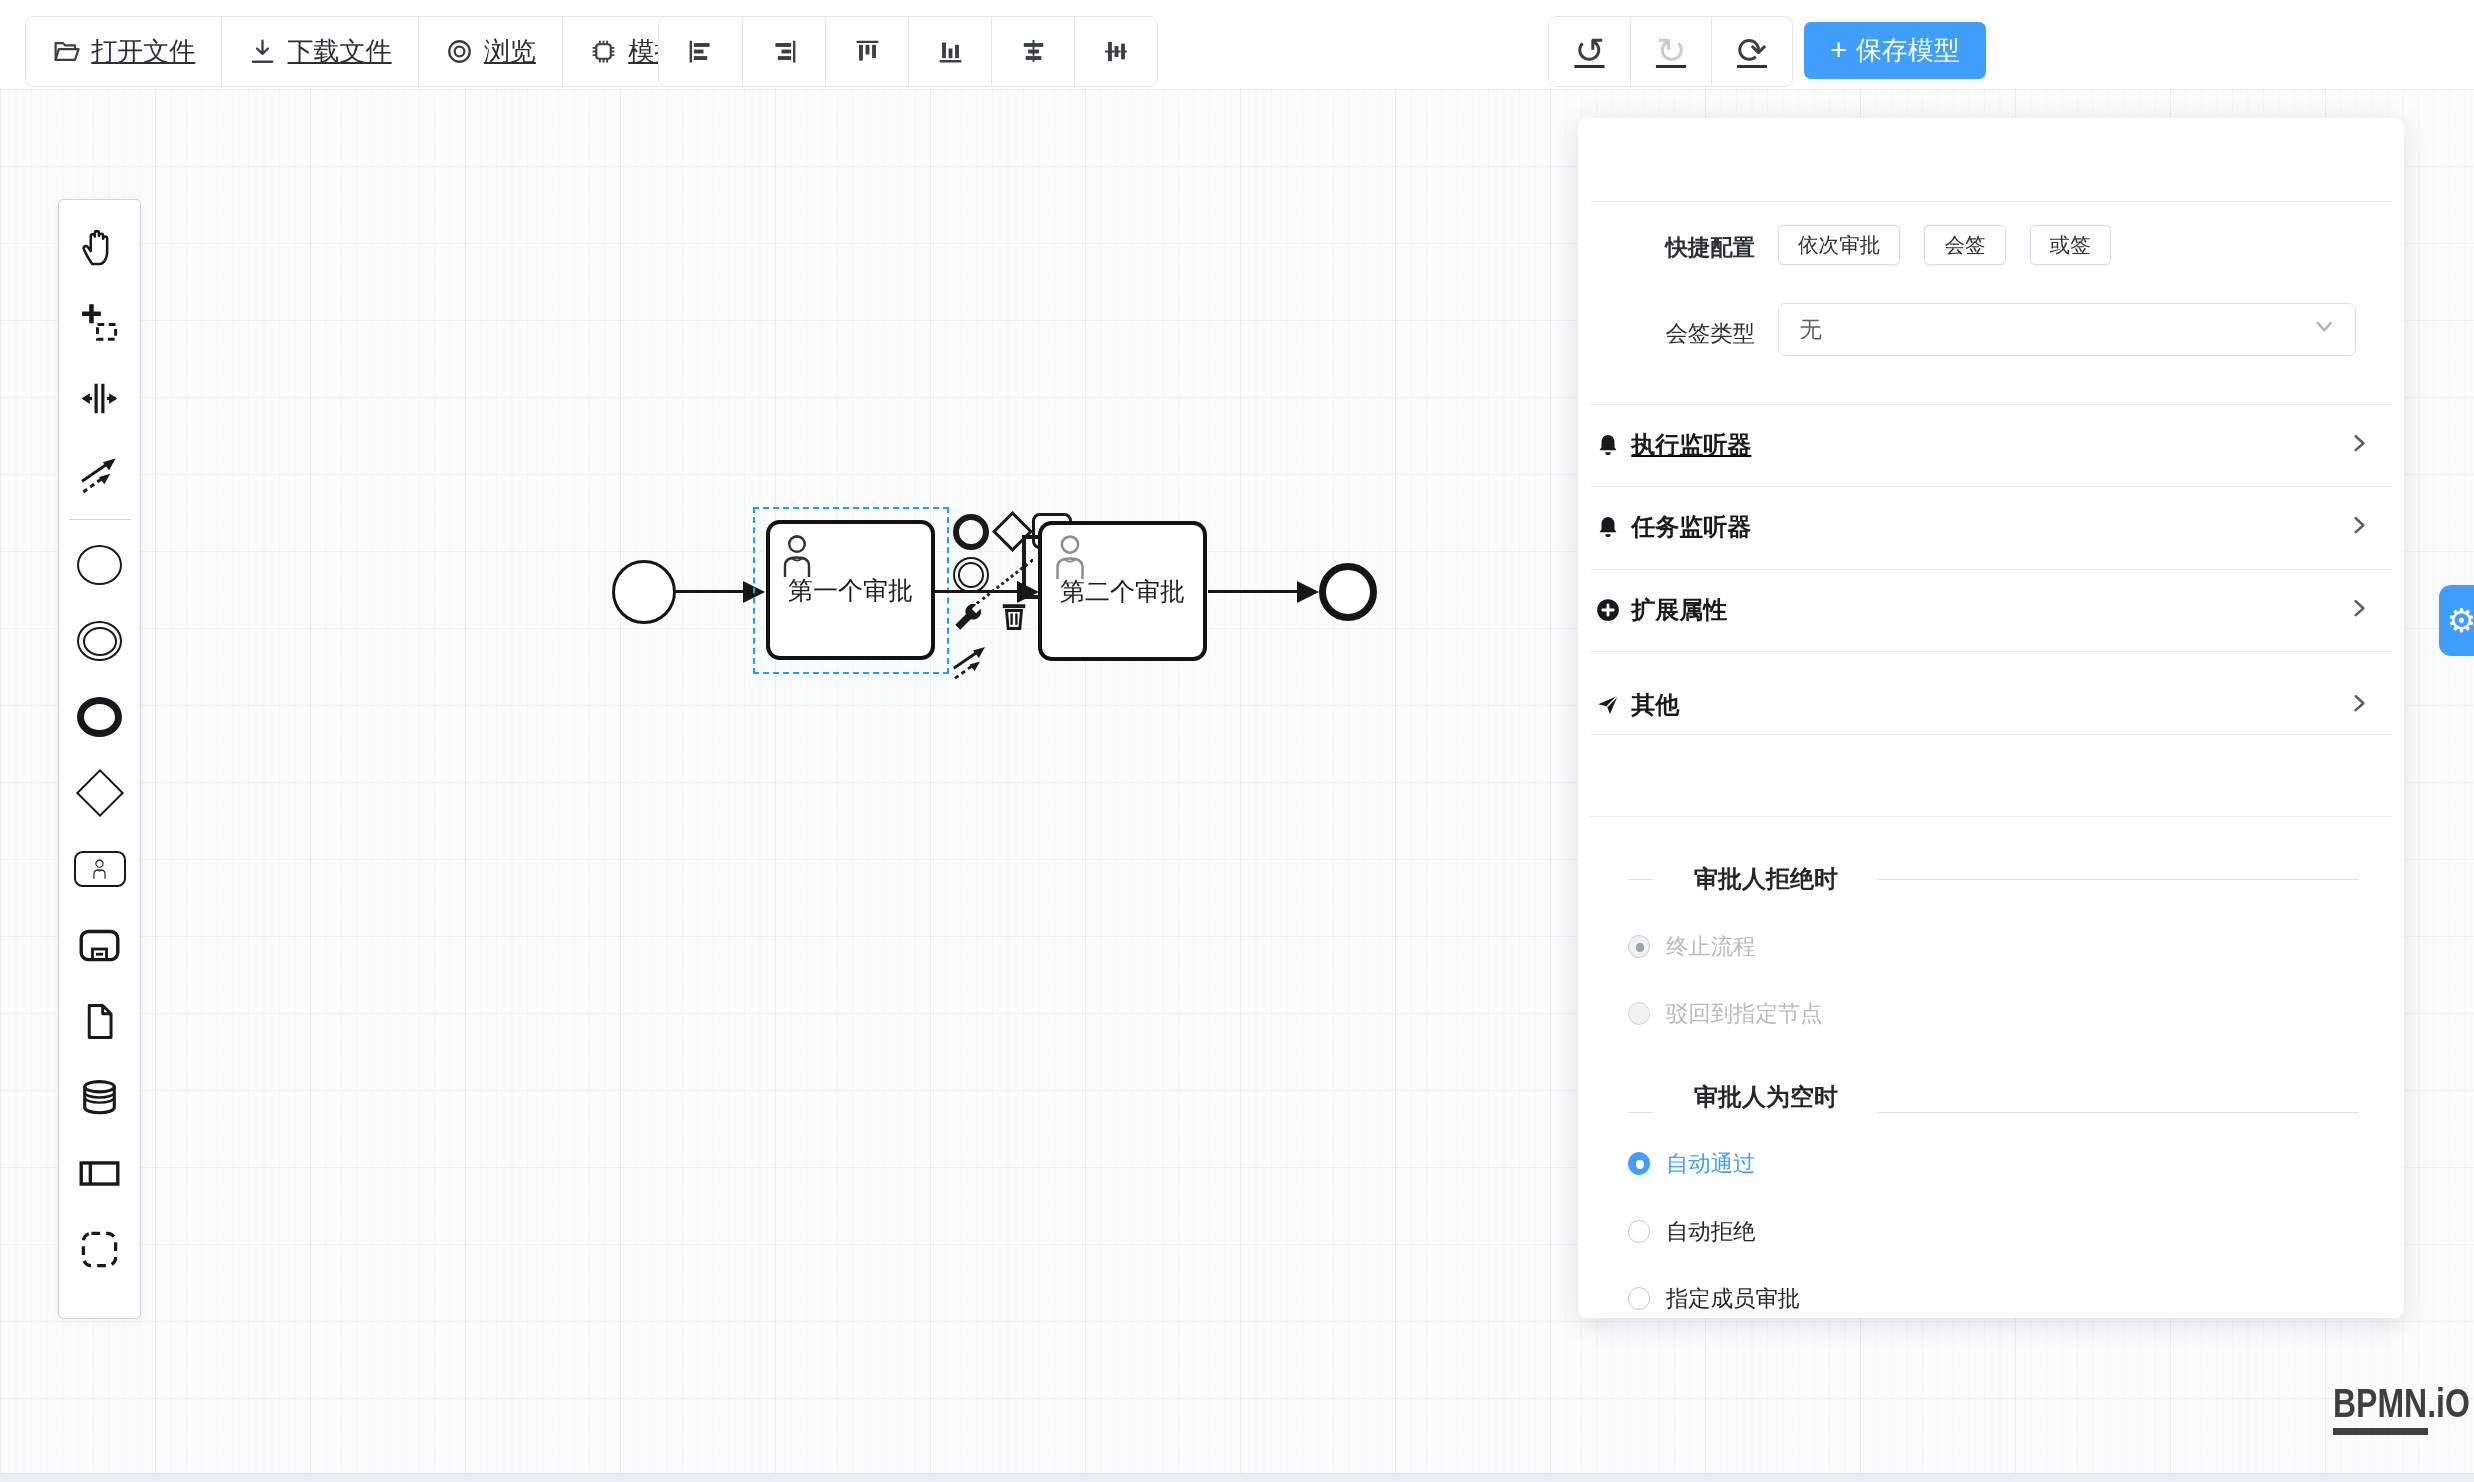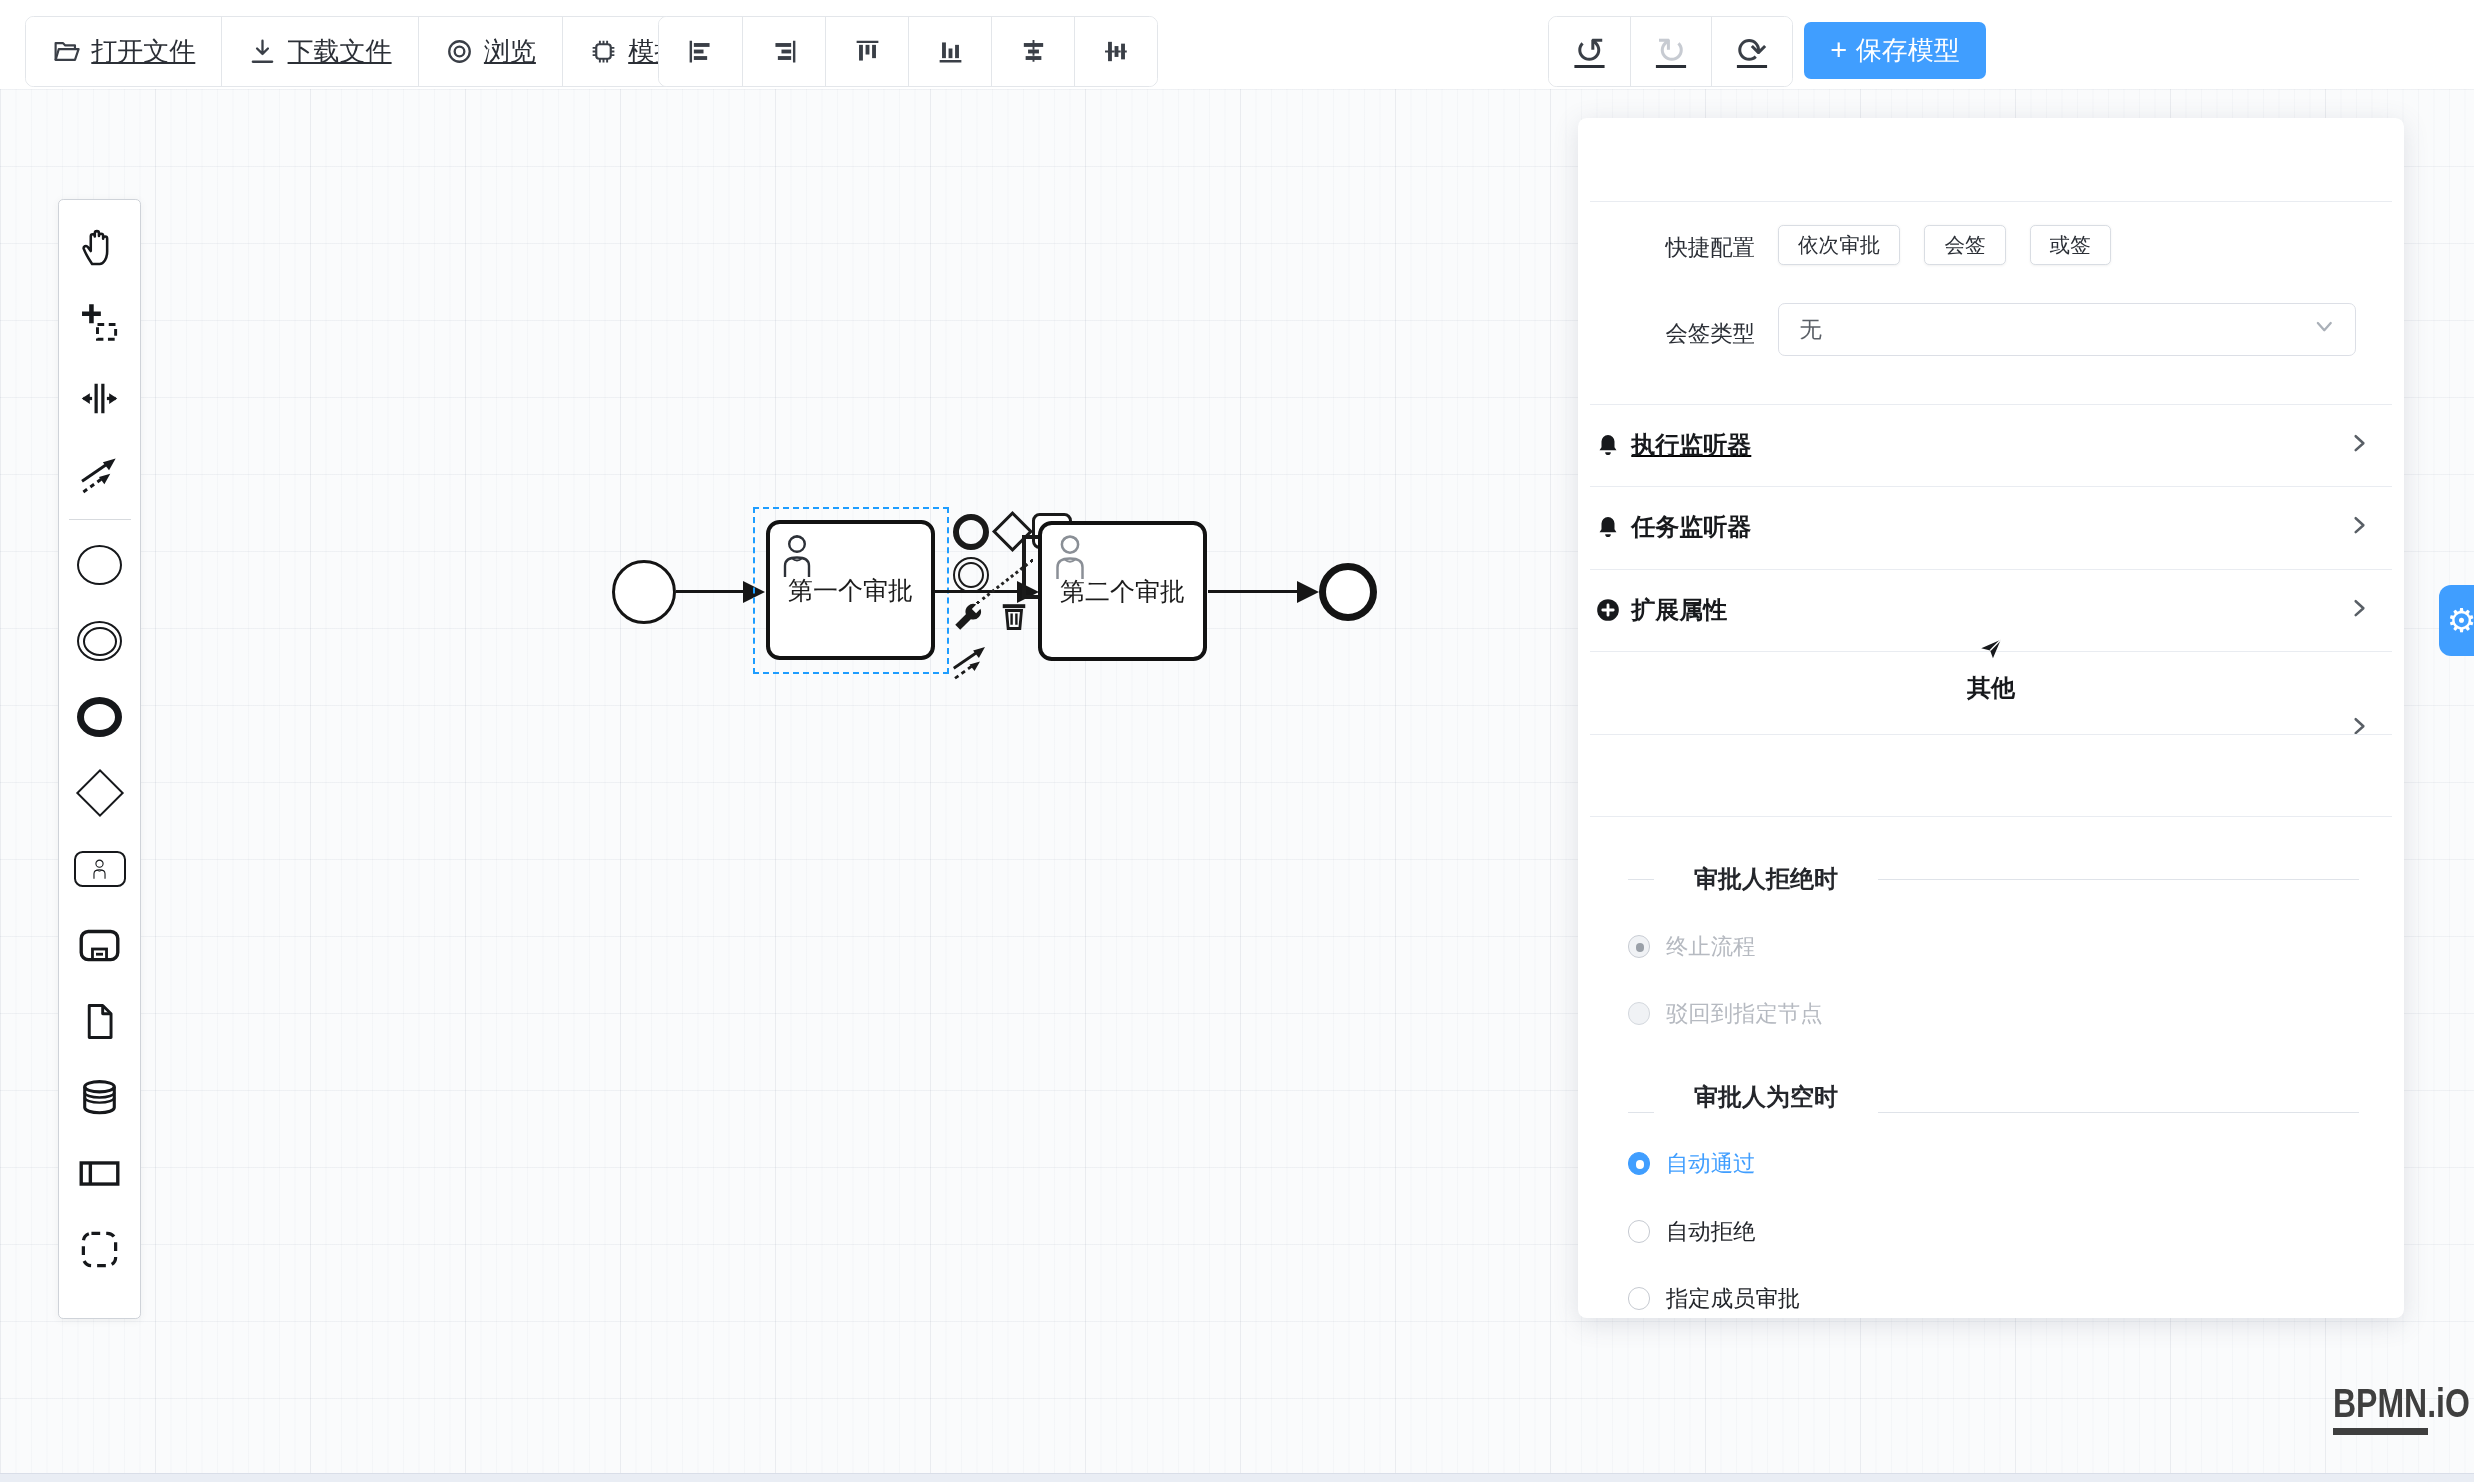--- a/index.html
+++ b/index.html
@@ -477,21 +477,21 @@
 
   <div class="flow" style="left:1208px;width:93px;"></div>
   <div class="arrowhead" style="left:1297px;"></div>
 
   <div class="evt-end"></div>
 
   <div class="panel">
 
     <div class="p-div" style="top:83px;"></div>
 
-    <div class="q-label" style="top:114px;">快捷配置</div>
+    <div class="q-label" style="top:114px;font-weight:bold;">快捷配置</div>
     <div class="q-row" style="top:107px;">
       <div class="q-btn">
           <span>依次审批</span>
         </div>
       <div class="q-btn">
           <span>会签</span>
         </div>
       <div class="q-btn">
           <span>或签</span>
         </div>
@@ -529,21 +529,21 @@
     <div class="sec-row" style="top:451px;">
       <svg class="sic" viewBox="0 0 30 30" width="26" height="26">
           <use href="#i-plusc"></use>
         </svg>
       <span class="sec-label">扩展属性</span>
       <span class="sec-chev"><svg viewBox="0 0 26 26" width="22.4" height="22.4">
             <use href="#i-chev-r"></use>
           </svg></span>
     </div>
     <div class="p-div" style="top:533px;"></div>
-    <div class="sec-row" style="top:518px;flex-direction:column;">
+    <div class="sec-row" style="top:546px;">
       <svg class="sic" viewBox="0 0 30 30" width="26" height="26">
           <use href="#i-send"></use>
         </svg>
       <span class="sec-label">其他</span>
       <span class="sec-chev"><svg viewBox="0 0 26 26" width="22.4" height="22.4">
             <use href="#i-chev-r"></use>
           </svg></span>
     </div>
     <div class="p-div" style="top:616px;"></div>
     <div class="p-div" style="top:698px;"></div>

